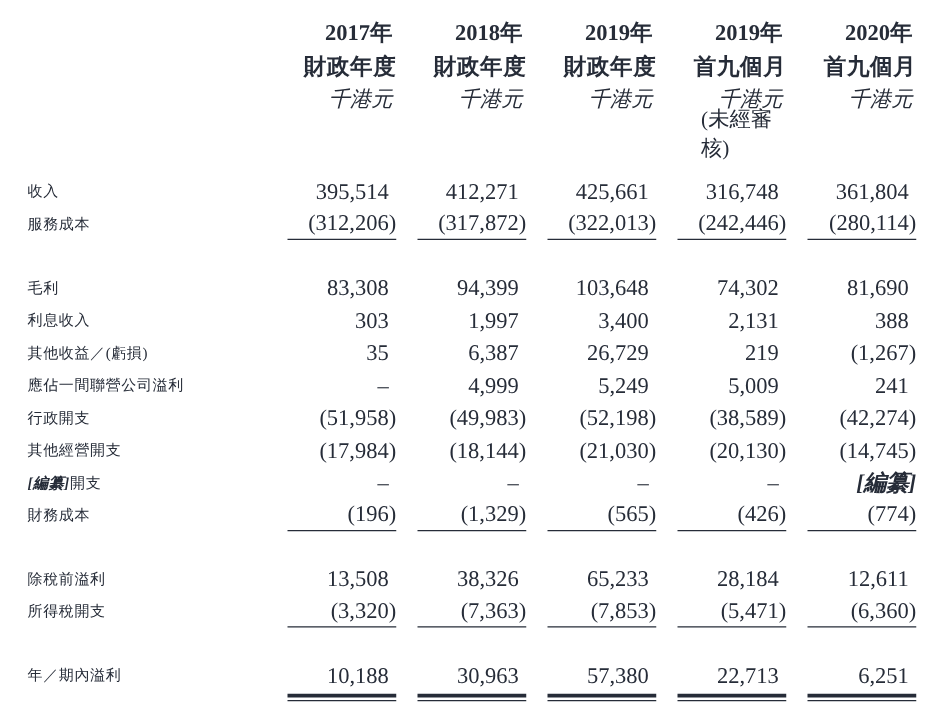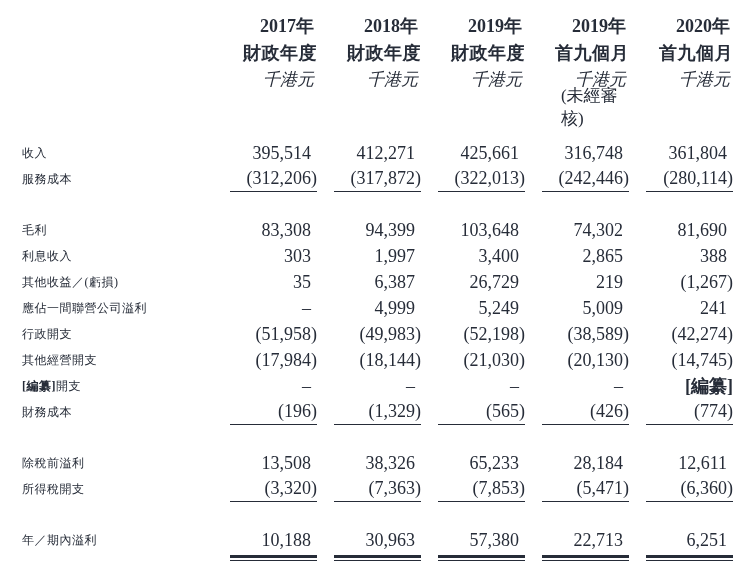--- a/index.html
+++ b/index.html
@@ -31,21 +31,21 @@
   .rule-single .num { border-bottom: 1.5px solid var(--ink); }
   .gap  { height: 25px; }
   .gap-sm { height: 20px; }
   .drow { display: flex; margin-top: 2px; height: 10px; }
   .dspacer { width: 191px; }
   .dline {
     width: 87px; margin-left: 17px; height: 6px;
     border-top: 3px solid var(--ink);
     border-bottom: 1px solid var(--ink);
   }
-  .bold { font-weight: bold; }
+  .bold { font-weight: bold; font-style: italic; }
 </style>
 </head>
 <body>
 
 <div class="sheet">
 
   <div>
     <div class="row hrow">
       <div class="label"></div>
       <div class="num hyear">2017年</div>
@@ -106,21 +106,21 @@
         <div class="num pad">94,399</div>
         <div class="num pad">103,648</div>
         <div class="num pad">74,302</div>
         <div class="num pad">81,690</div>
       </div>
       <div class="row brow">
         <div class="label">利息收入</div>
         <div class="num pad">303</div>
         <div class="num pad">1,997</div>
         <div class="num pad">3,400</div>
-        <div class="num pad">2,865</div>
+        <div class="num pad">2,131</div>
         <div class="num pad">388</div>
       </div>
       <div class="row brow">
         <div class="label">其他收益／(虧損)</div>
         <div class="num pad">35</div>
         <div class="num pad">6,387</div>
         <div class="num pad">26,729</div>
         <div class="num pad">219</div>
         <div class="num">(1,267)</div>
       </div>

